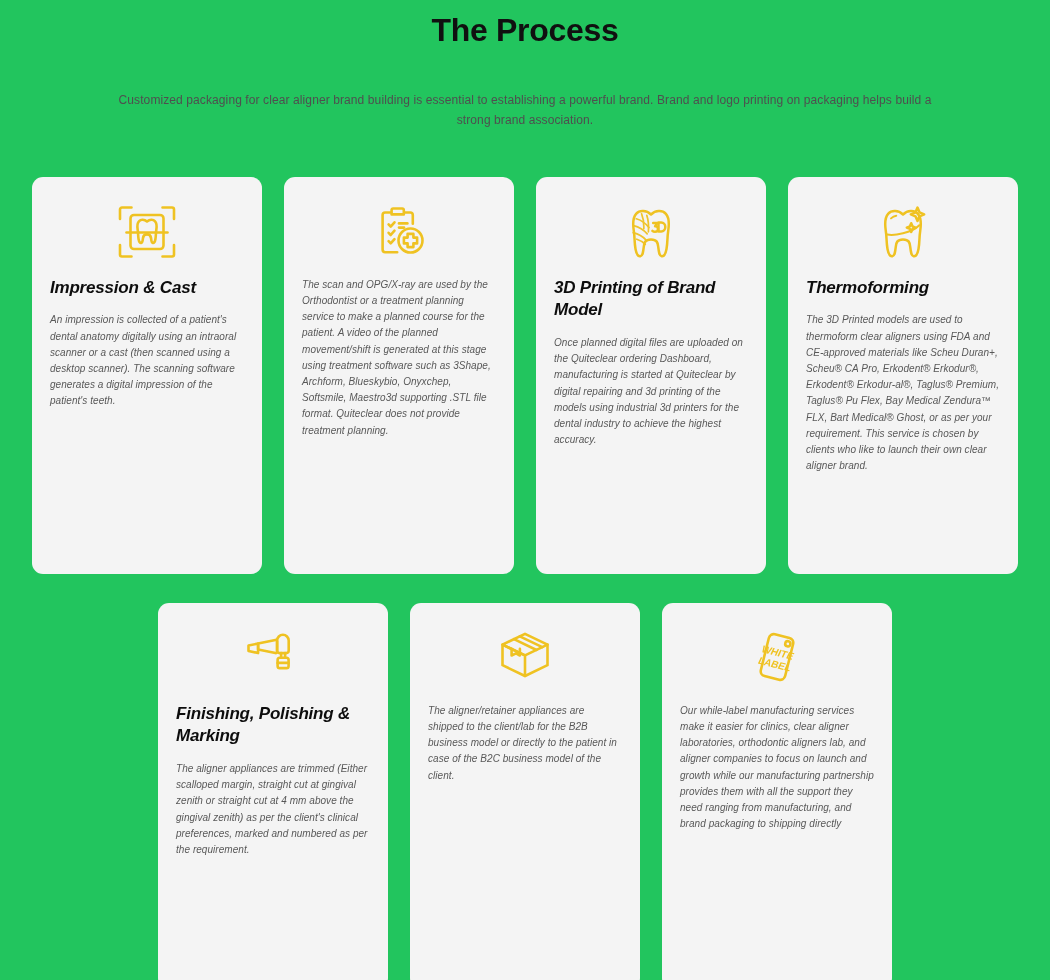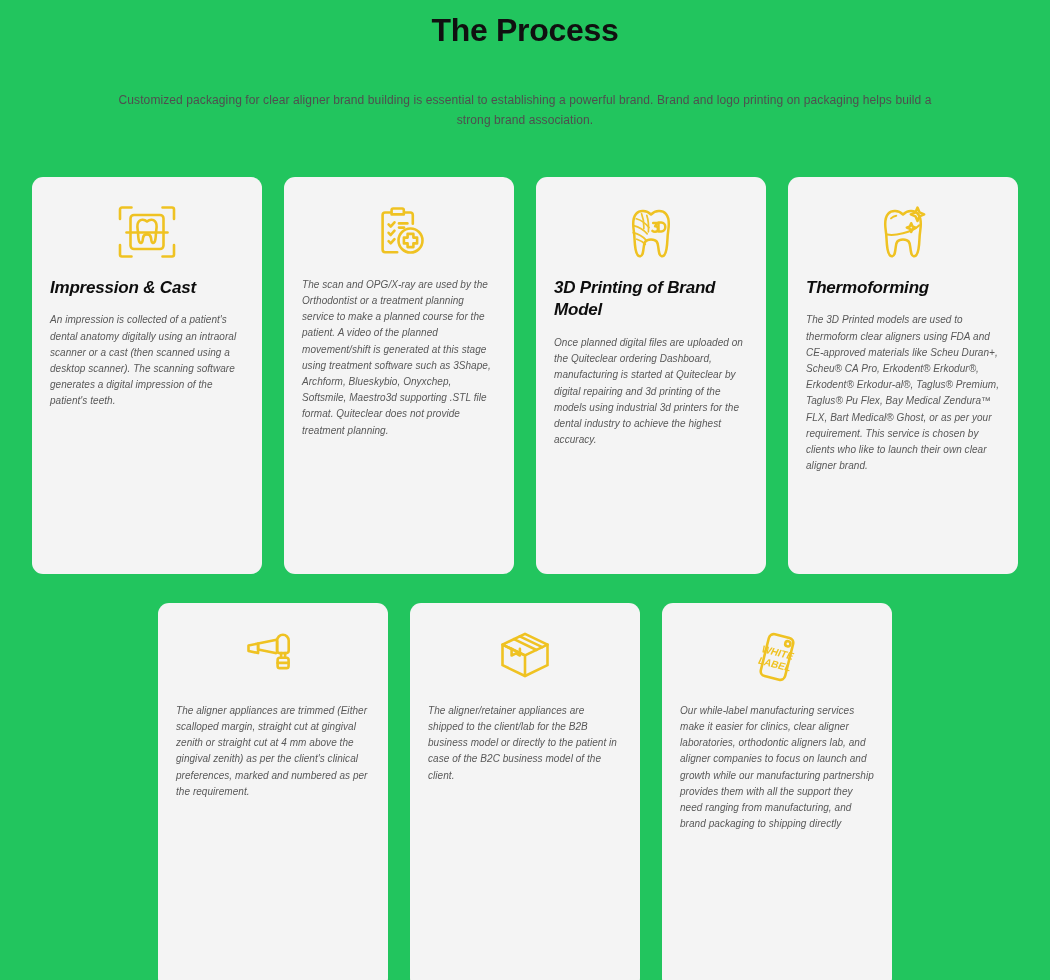--- a/index.html
+++ b/index.html
@@ -186,20 +186,21 @@
         <svg width="62" height="58" viewBox="0 0 62 58" fill="none" stroke="#EFC222" stroke-width="2.6" stroke-linecap="round" stroke-linejoin="round">
           <path d="M6.5 16.6l9.6-2.1 0 9.6-9.6-2.1z"></path>
           <path d="M16.1 14.5l17.3-3.6c.9-.2 1.7.5 1.7 1.4v10.4c0 .9-.8 1.6-1.7 1.4l-17.3-3.6z"></path>
           <path d="M35.1 11.6c0-3.2 2.6-5.8 5.8-5.8s5.8 2.6 5.8 5.8v10c0 1.4-1.1 2.5-2.5 2.5h-6.6c-1.4 0-2.5-1.1-2.5-2.5z"></path>
           <path d="M39.1 24.1v4.6"></path>
           <path d="M43.1 24.1v4.6"></path>
           <rect x="35.6" y="28.7" width="11" height="10.4" rx="2.2"></rect>
           <path d="M35.6 33.9h11"></path>
         </svg>
       </div>
+      <h3 class="card-title">Finishing, Polishing &amp; Marking</h3>
       <p class="card-body">The aligner appliances are trimmed (Either scalloped margin, straight cut at gingival zenith or straight cut at 4 mm above the gingival zenith) as per the client's clinical preferences, marked and numbered as per the requirement.</p>
     </div>
 
     <div class="card">
       <div class="card-icon">
         <svg width="62" height="58" viewBox="0 0 62 58" fill="none" stroke="#EFC222" stroke-width="2.6" stroke-linecap="round" stroke-linejoin="round">
           <path d="M31 4.8L53.5 15.6 31 26.4 8.5 15.6z"></path>
           <path d="M8.5 15.6v20.6L31 47v-20.6z"></path>
           <path d="M53.5 15.6v20.6L31 47"></path>
           <path d="M20 10.2l22.5 10.8"></path>

